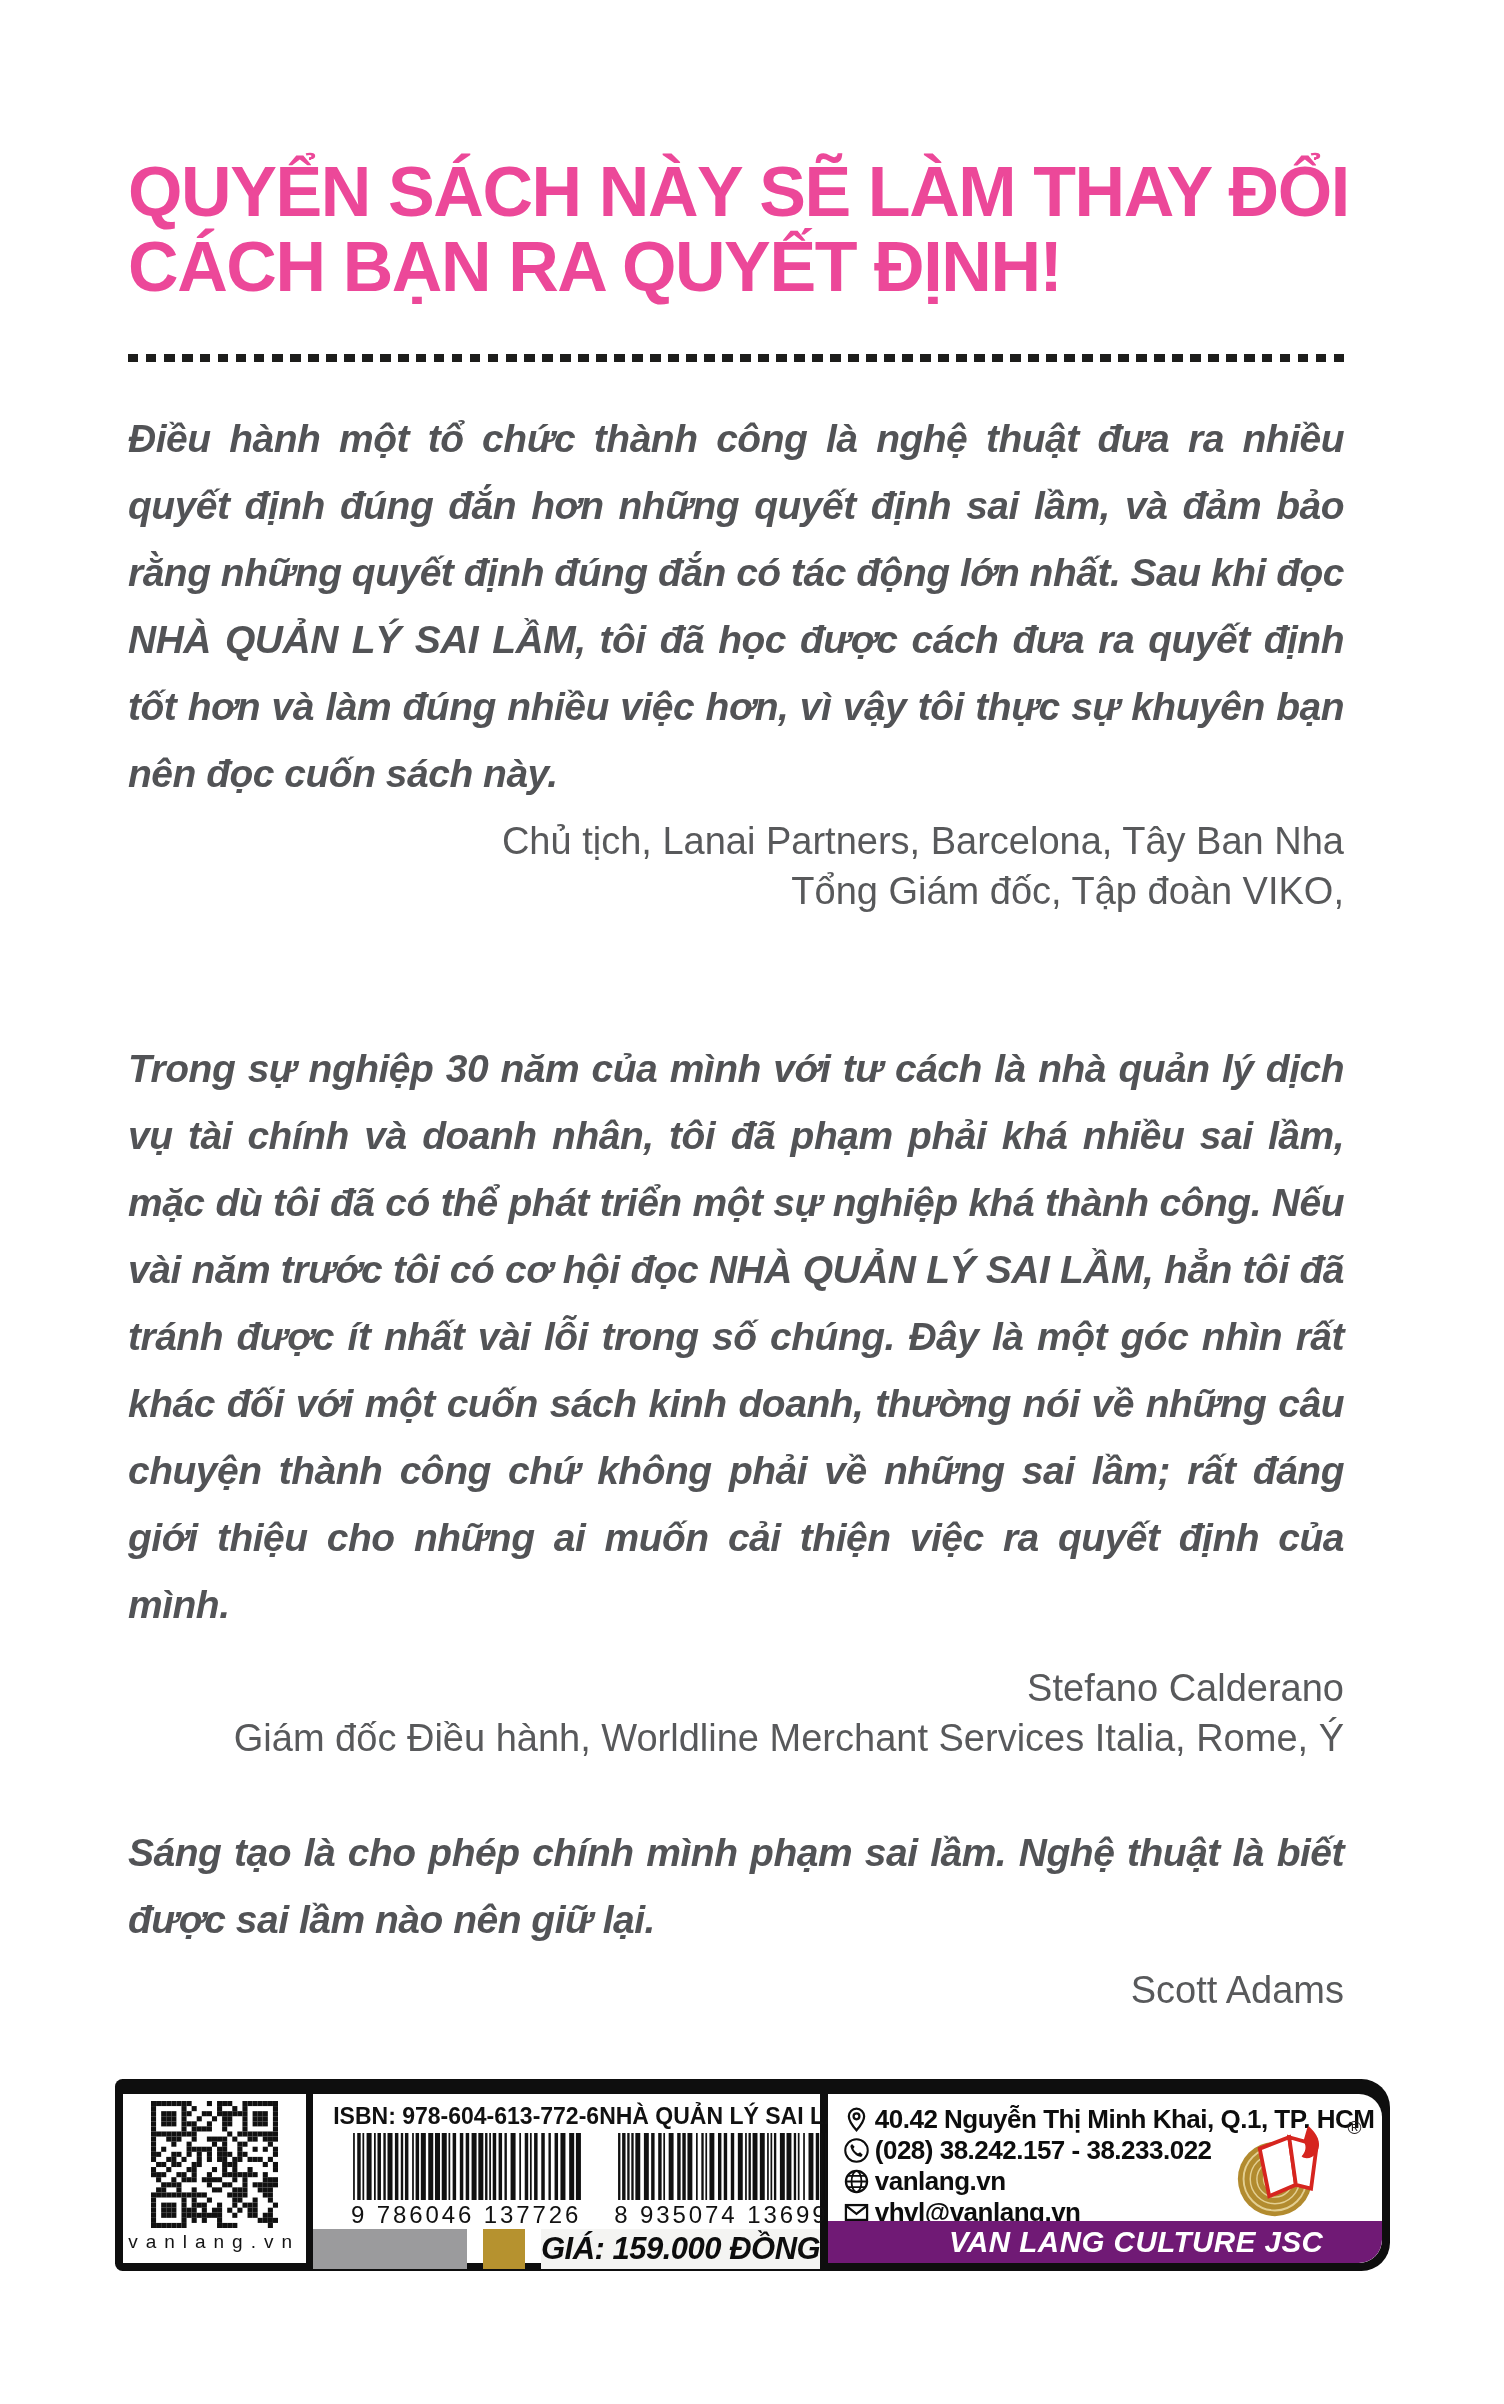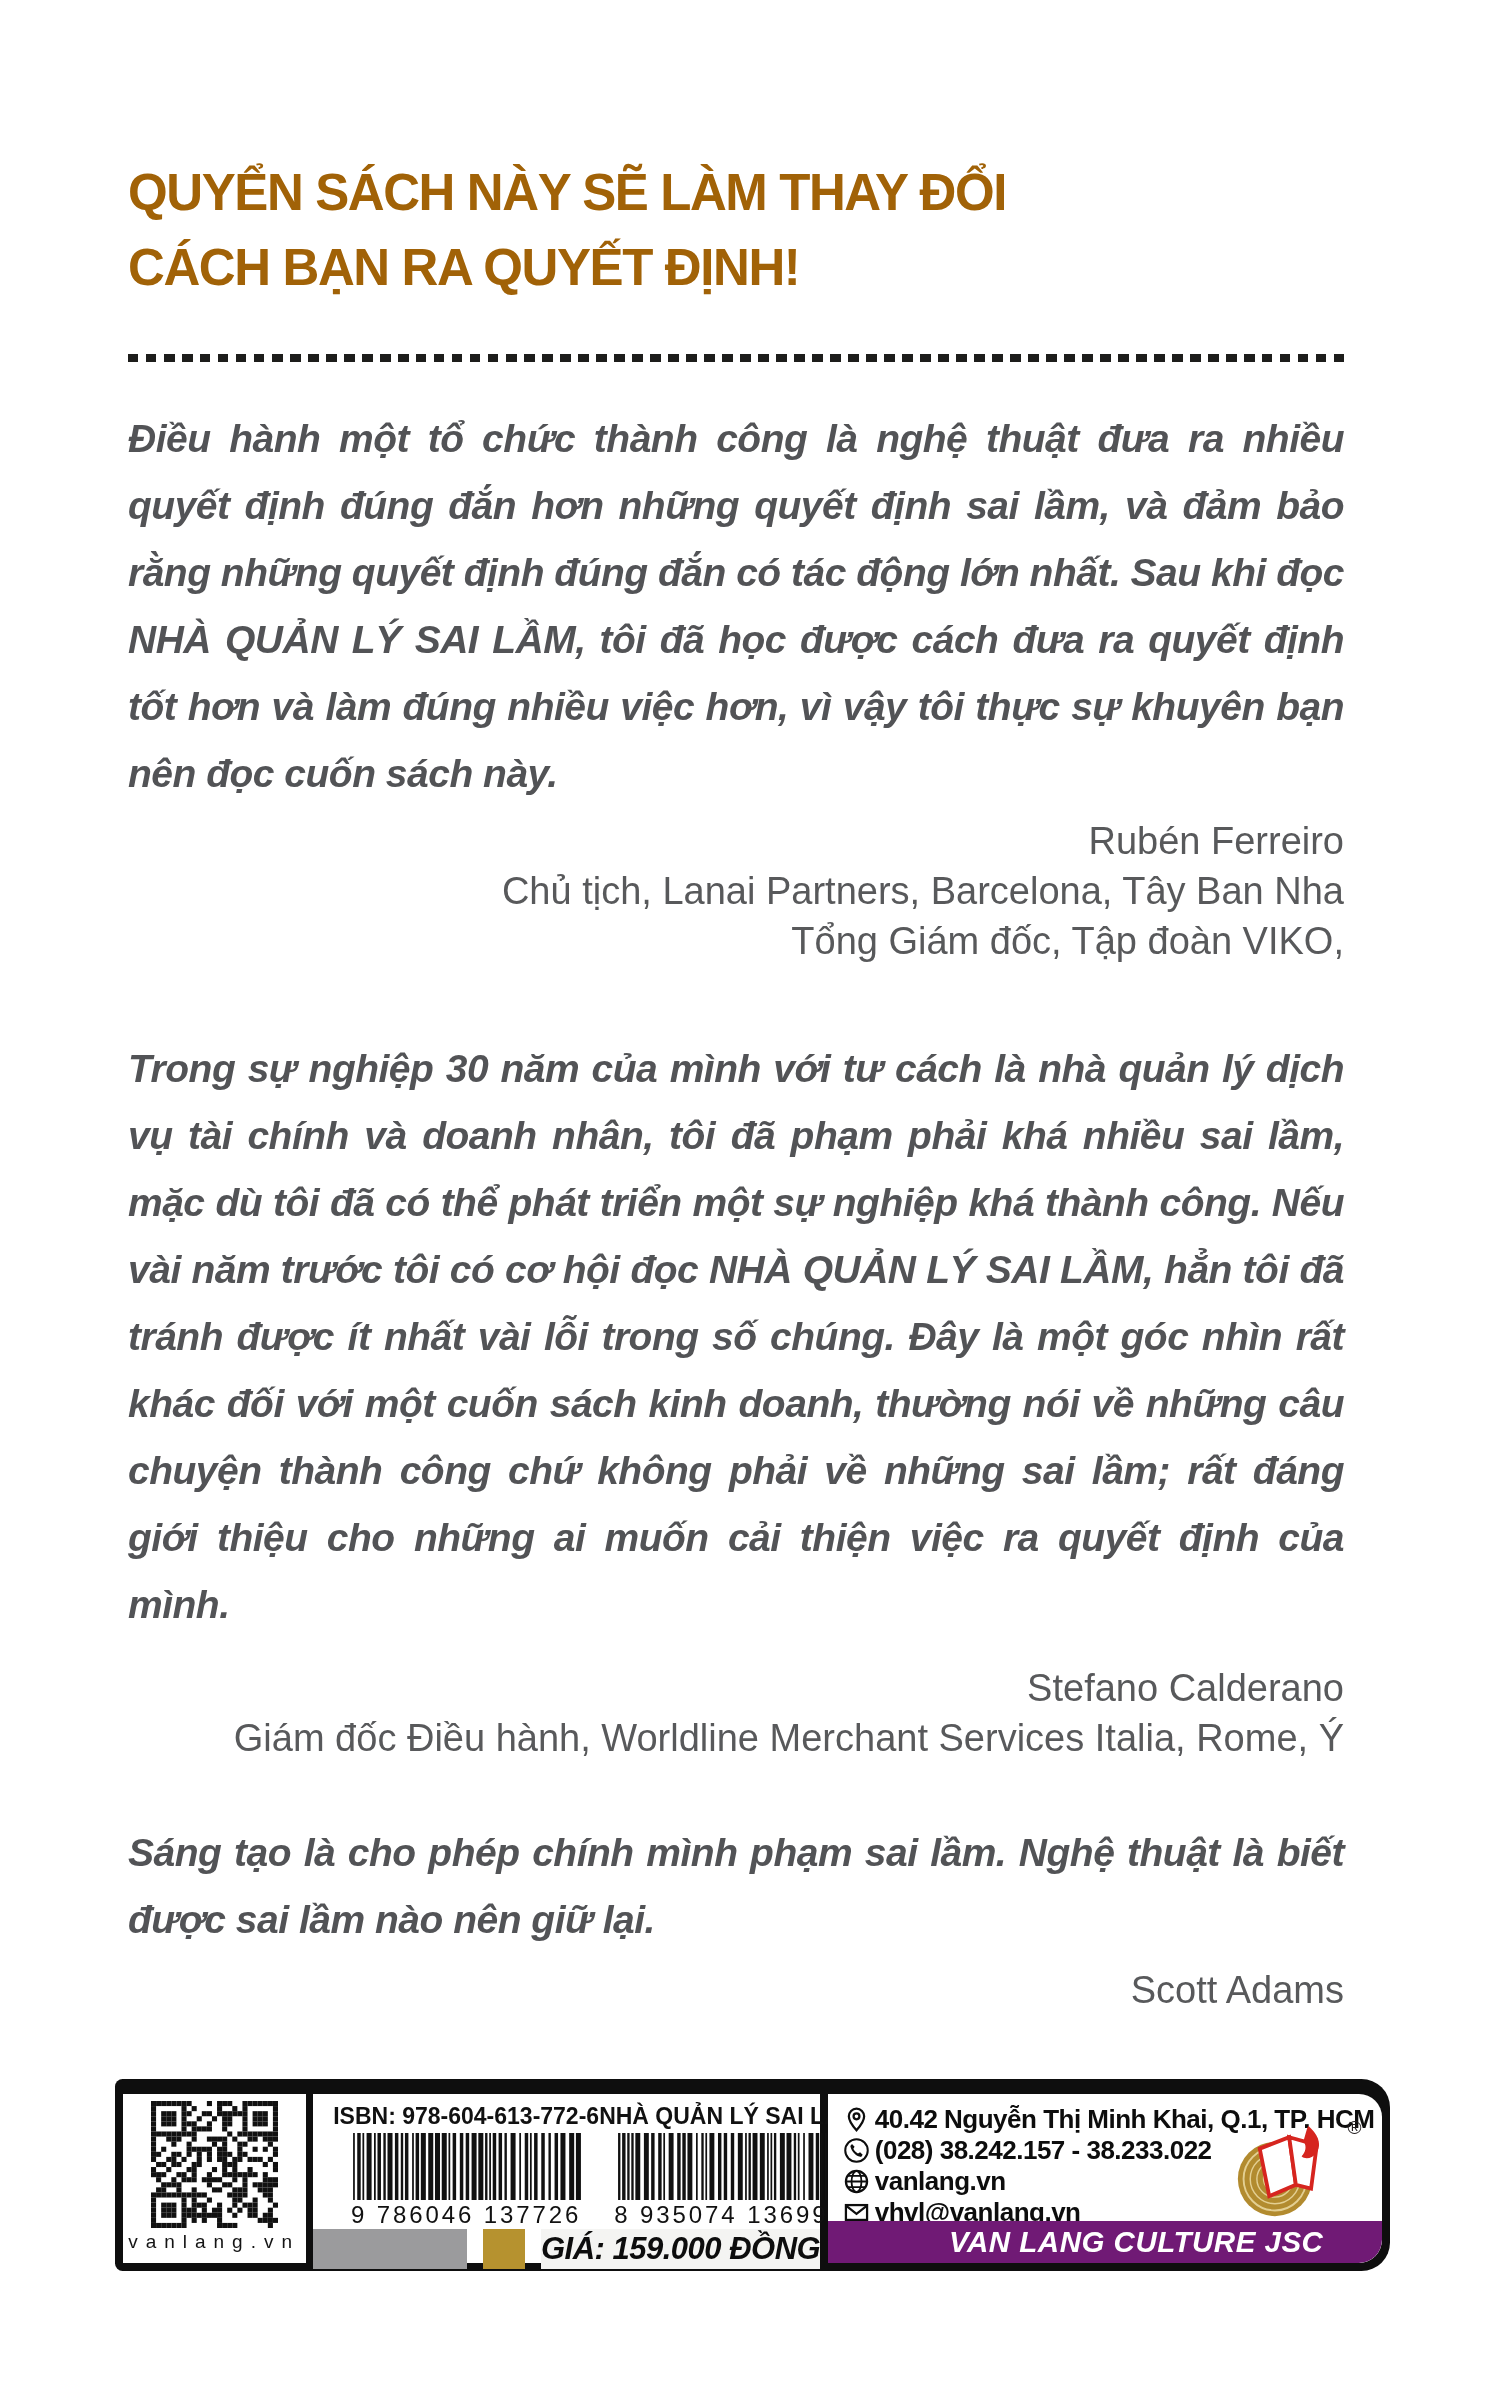--- a/index.html
+++ b/index.html
@@ -1,22 +1,22 @@
 <!DOCTYPE html>
 <html style="font-size:15px"><head>
 <meta charset="utf-8">
 <style>
   html,body{margin:0;padding:0;background:#ffffff;}
   body{width:1505px;height:2404px;position:relative;overflow:hidden;
        font-family:"Liberation Sans","DejaVu Sans",sans-serif;-webkit-font-smoothing:antialiased;}
   .abs{position:absolute;}
 
   
-  .title{left:128px;top:155px;width:1236px;color:#a16207;font-weight:bold;
-         font-size:51px;line-height:75px;letter-spacing:-1.4px;}
+  .title{left:128px;top:155px;width:1236px;color:#ec4899;font-weight:bold;
+         font-size:70px;line-height:75px;letter-spacing:-1.4px;}
   .dashed-rule{left:128px;top:354px;width:1216px;height:7.6px;
         background:repeating-linear-gradient(90deg,#1d1d1b 0 10.5px,transparent 10.5px 18px);}
 
   
   .quote{left:128px;width:1216px;color:#525356;font-style:italic;font-weight:bold;
          font-size:39px;line-height:67px;text-align:justify;letter-spacing:-0.5px;}
   .attrib{left:128px;width:1216px;color:#58595b;font-size:38px;line-height:50px;
           text-align:right;font-weight:normal;}
   .q1{top:405px;}
   .attr1{top:816px;}
@@ -63,21 +63,20 @@
 
 <div class="abs title">
   <div>QUYỂN SÁCH NÀY SẼ LÀM THAY ĐỔI</div>
   <div>CÁCH BẠN RA QUYẾT ĐỊNH!</div>
 </div>
 
 <div class="abs dashed-rule"></div>
 
 <div class="abs quote q1">Điều hành một tổ chức thành công là nghệ thuật đưa ra nhiều quyết định đúng đắn hơn những quyết định sai lầm, và đảm bảo rằng những quyết định đúng đắn có tác động lớn nhất. Sau khi đọc NHÀ QUẢN LÝ SAI LẦM, tôi đã học được cách đưa ra quyết định tốt hơn và làm đúng nhiều việc hơn, vì vậy tôi thực sự khuyên bạn nên đọc cuốn sách này.</div>
 <div class="abs attrib attr1">
-  <div>Rubén Ferreiro</div>
   <div>Chủ tịch, Lanai Partners, Barcelona, Tây Ban Nha</div>
   <div>Tổng Giám đốc, Tập đoàn VIKO,</div>
 </div>
 
 <div class="abs quote q2">Trong sự nghiệp 30 năm của mình với tư cách là nhà quản lý dịch vụ tài chính và doanh nhân, tôi đã phạm phải khá nhiều sai lầm, mặc dù tôi đã có thể phát triển một sự nghiệp khá thành công. Nếu vài năm trước tôi có cơ hội đọc NHÀ QUẢN LÝ SAI LẦM, hẳn tôi đã tránh được ít nhất vài lỗi trong số chúng. Đây là một góc nhìn rất khác đối với một cuốn sách kinh doanh, thường nói về những câu chuyện thành công chứ không phải về những sai lầm; rất đáng giới thiệu cho những ai muốn cải thiện việc ra quyết định của mình.</div>
 <div class="abs attrib attr2">
   <div>Stefano Calderano</div>
   <div>Giám đốc Điều hành, Worldline Merchant Services Italia, Rome, Ý</div>
 </div>
 

